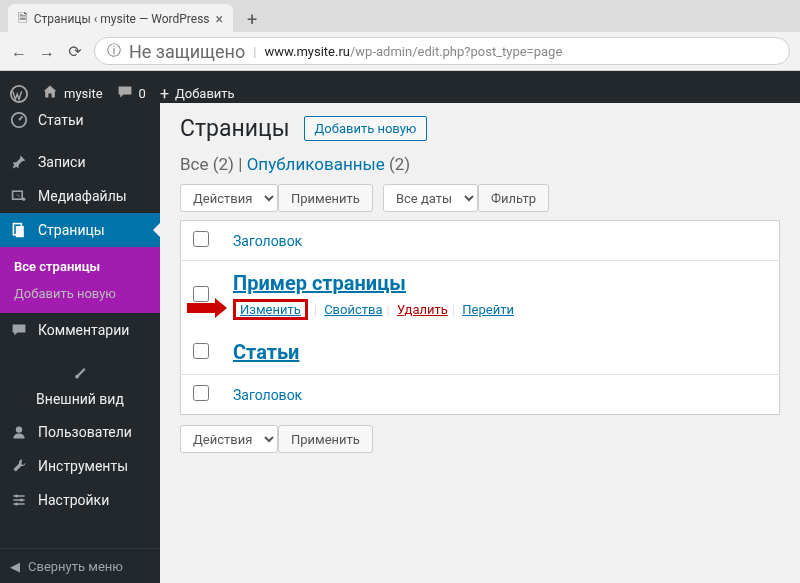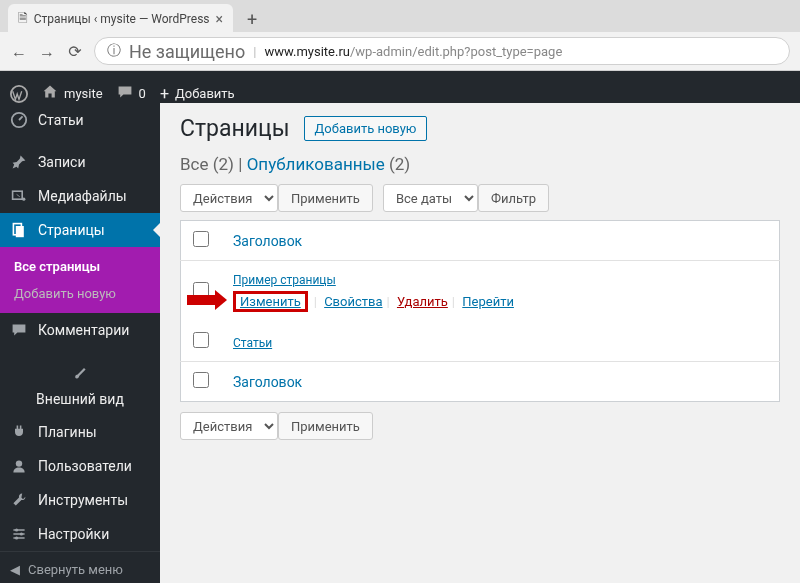--- a/index.html
+++ b/index.html
@@ -53,21 +53,21 @@
 .subsubsub .count { color: #666; }
 .tablenav { display: flex; gap: 0; margin-bottom: 8px; align-items: center; }
 select.wp, button.wp { border: 1px solid #ccc; background: #fff; color: #555; padding: 3px 8px; font-size: 13px; height: 28px; border-radius: 3px; }
 button.wp { background: #f7f7f7; border: 1px solid #ccc; color: #555; cursor: pointer; padding: 3px 12px; }
 
 table.list { width: 100%; border-collapse: collapse; background: #fff; border: 1px solid #ccd0d4; }
 table.list th, table.list td { text-align: left; padding: 10px 12px; font-size: 14px; }
 table.list thead th { border-bottom: 1px solid #e1e1e1; font-weight: 400; }
 table.list tfoot th { border-top: 1px solid #e1e1e1; font-weight: 400; }
 .col-cb { width: 34px; }
-.row-title { color: #0073aa; font-weight: 400; font-size: 12px; }
+.row-title { color: #0073aa; font-weight: 700; font-size: 20px; }
 .row-actions { font-size: 13px; margin-top: 4px; color: #ddd; }
 .row-actions .ra { color: #0073aa; }
 .row-actions .ra.danger { color: #a00; }
 .row-actions .sep { color: #ddd; margin: 0 4px; }
 
 
 .highlight-box { display: inline-block; border: 3px solid #c00; padding: 0 4px; margin-right: 2px; }
 .arrow-wrap { position: relative; }
 .arrow { position: absolute; left: -46px; top: 1px; width: 40px; height: 16px; }
 .arrow .shaft { position: absolute; left: 0; top: 3px; width: 28px; height: 10px; background: #c00; }
@@ -182,28 +182,20 @@
         </span>
       <span>Комментарии</span>
     </div>
     <div class="menu-item" style="margin-top:8px;flex-direction:column;">
       <span class="mi-icon">
           <svg width="16" height="16" viewBox="0 0 20 20">
             <path d="M4 16c0-2 2-3 3-3l8-8 2 2-8 8c0 1-1 3-3 3s-2-1-2-2z" fill="currentColor"></path>
           </svg>
         </span>
       <span>Внешний вид</span>
-    </div>
-    <div class="menu-item">
-      <span class="mi-icon">
-          <svg width="16" height="16" viewBox="0 0 20 20">
-            <path d="M7 2v4H5v4c0 3 2 5 5 5s5-2 5-5V6h-2V2h-2v4H9V2z" fill="currentColor"></path>
-          </svg>
-        </span>
-      <span>Плагины</span>
     </div>
     <div class="menu-item">
       <span class="mi-icon">
           <svg width="16" height="16" viewBox="0 0 20 20">
             <circle cx="10" cy="7" r="4" fill="currentColor"></circle>
             <path d="M3 18c0-4 3-6 7-6s7 2 7 6z" fill="currentColor"></path>
           </svg>
         </span>
       <span>Пользователи</span>
     </div>

